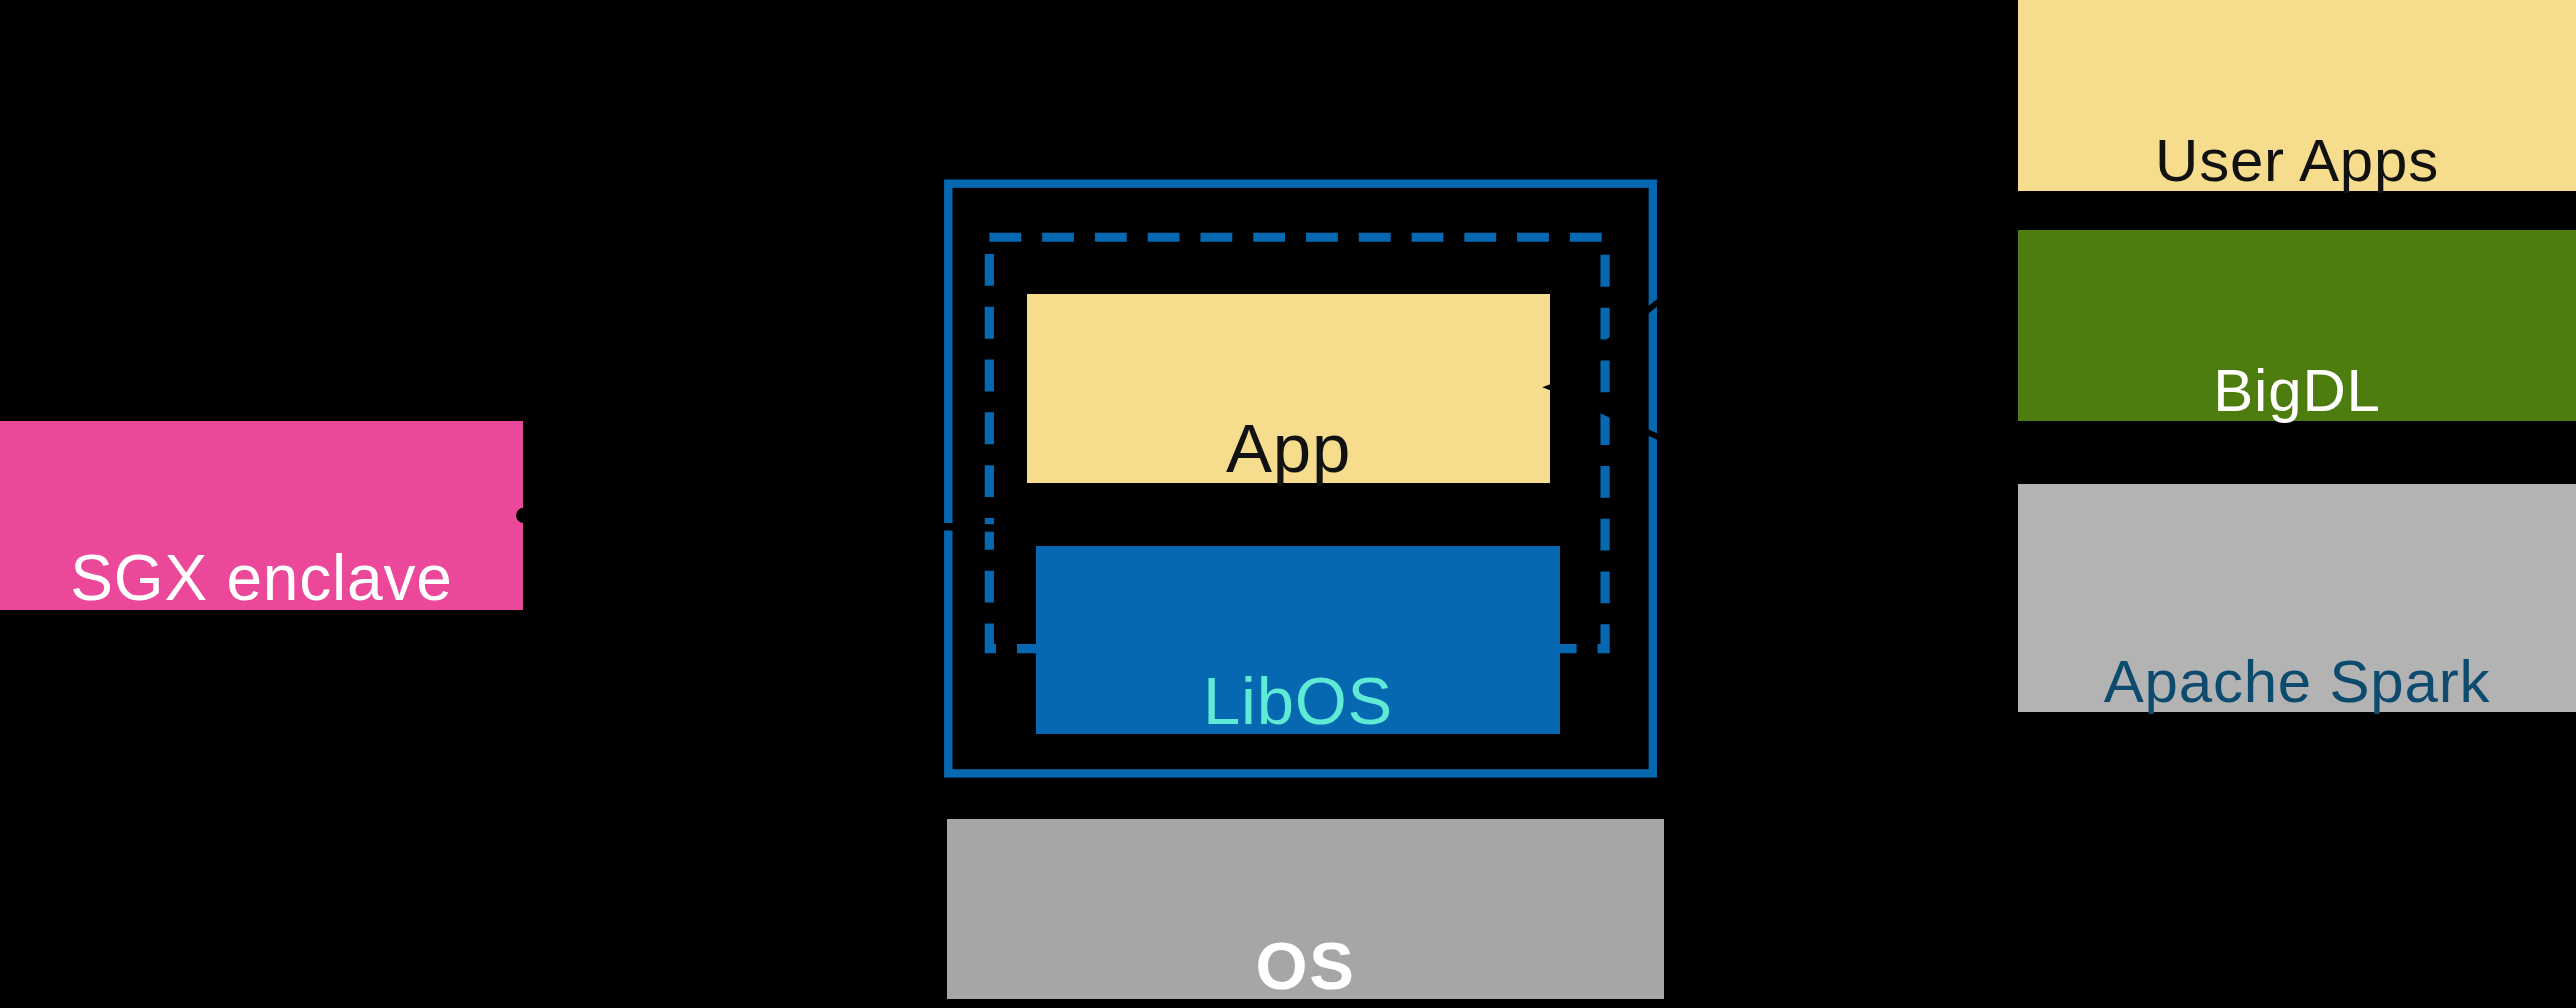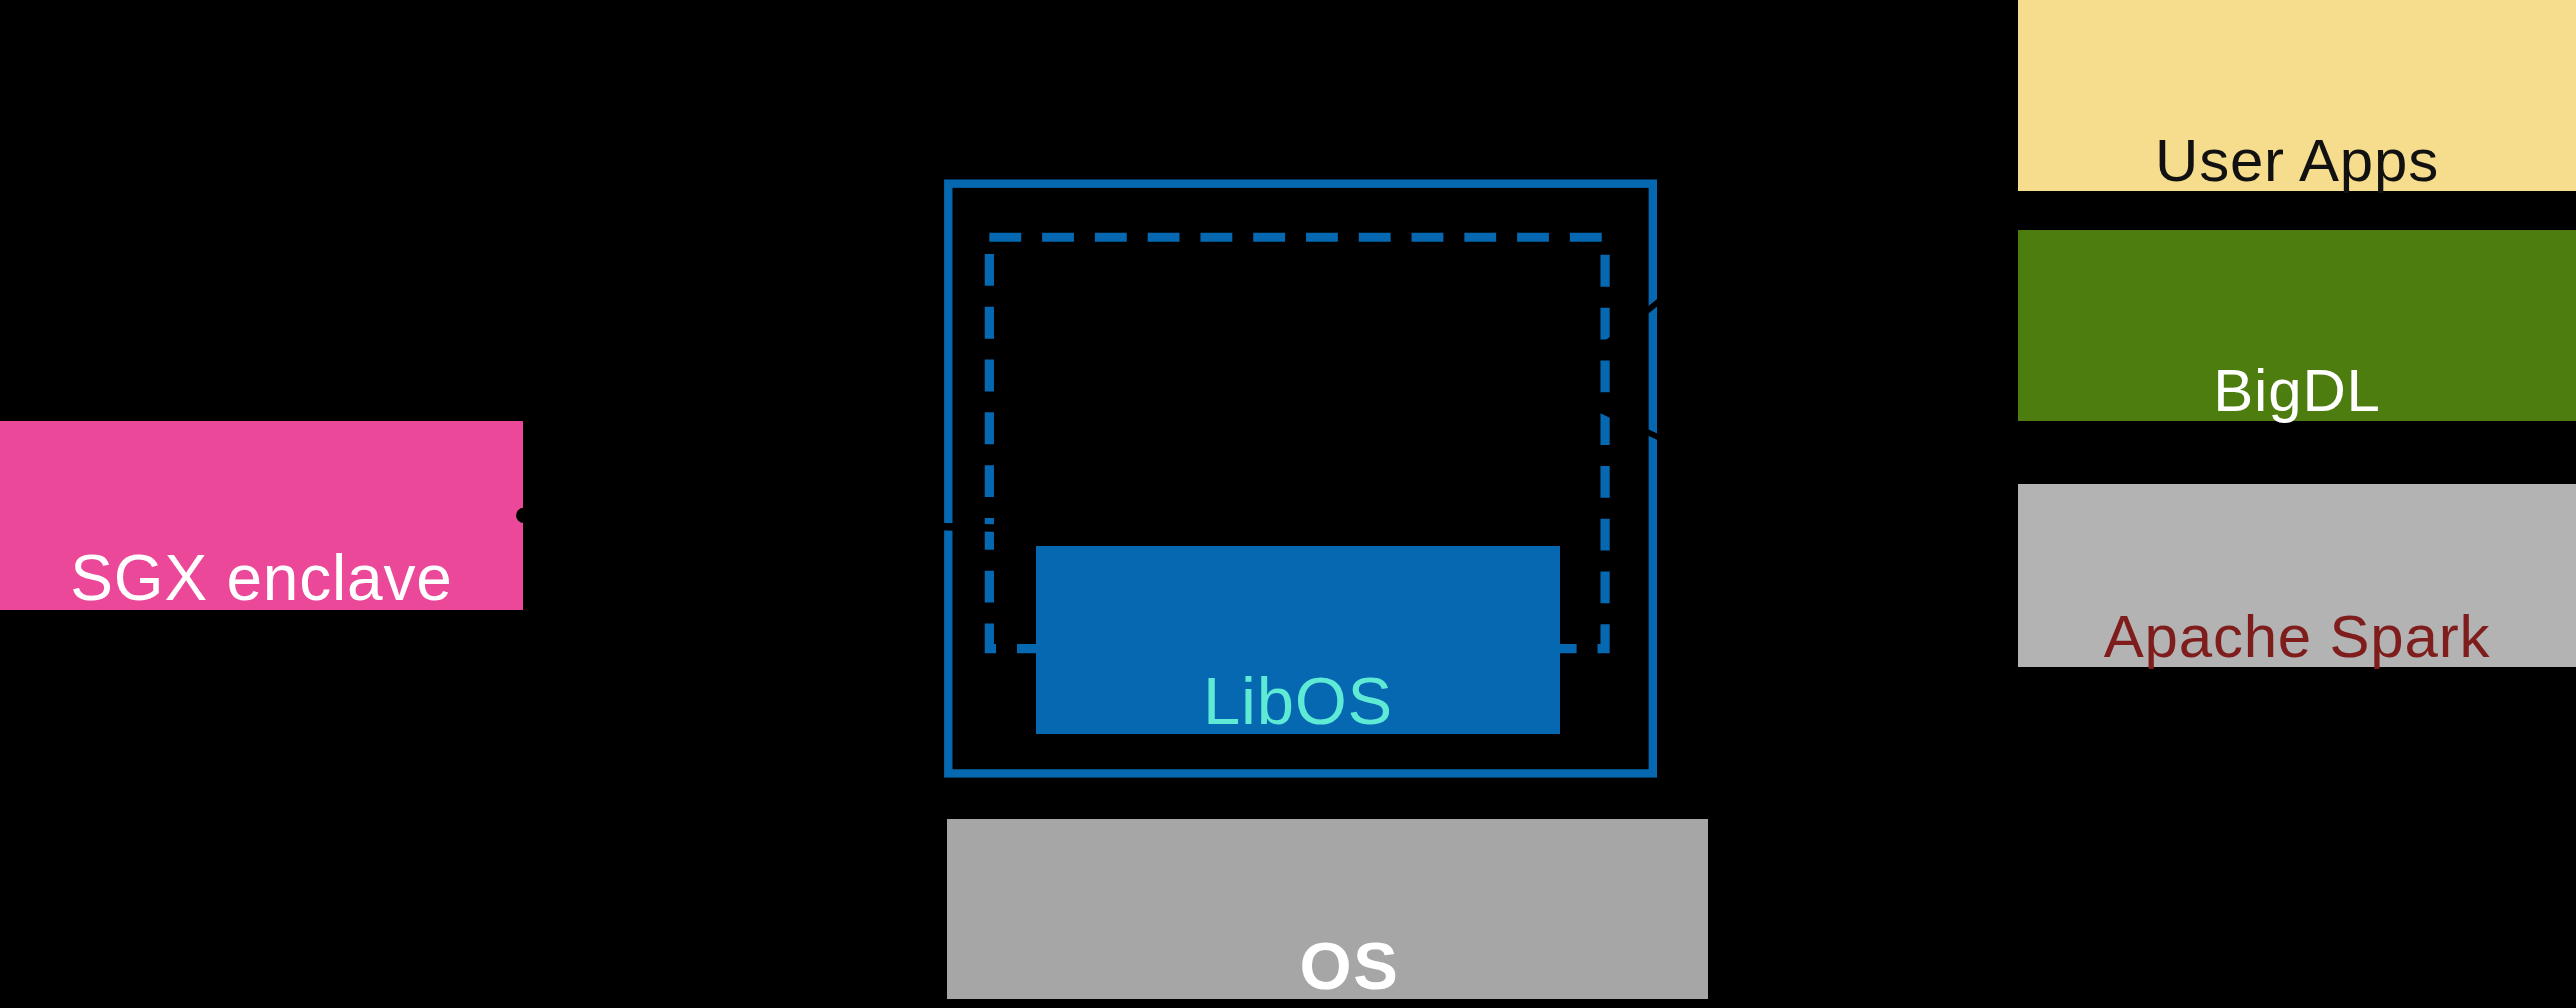--- a/index.html
+++ b/index.html
@@ -42,53 +42,56 @@
     left: 1027px; top: 294px; width: 523px; height: 189px;
     background: #f6dc8d; color: #111111; font-size: 69px;
   }
   .libos-box {
     left: 1036px; top: 546px; width: 524px; height: 188px;
     background: #0568b1; color: #5eead4; font-size: 67px;
   }
   .os-box {
     left: 947px; top: 819px; width: 717px; height: 180px;
     background: #a6a6a6; color: #ffffff; font-size: 67px;
-    font-weight: bold; letter-spacing: 1.7px; padding-left: 44px;
+    font-weight: bold; letter-spacing: 1.7px;
   }
   
   .user-apps-box {
     left: 2018px; top: 0; width: 558px; height: 191px;
     background: #f6dc8d; color: #111111; font-size: 60px;
   }
   .bigdl-box {
     left: 2018px; top: 230px; width: 558px; height: 191px;
     background: #4d7c0f; color: #ffffff; font-size: 60px;
   }
   .spark-box {
-    left: 2018px; top: 484px; width: 558px; height: 183px;
-    background: #b3b3b3; color: #7f1d1d; font-size: 60px;
+    left: 2018px; top: 484px; width: 558px; height: 228px;
+    background: #b3b3b3; color: #0c4a6e; font-size: 60px;
   }
 </style>
 </head>
 <body>
 
 <div class="scene">
 
   <svg class="layer" viewBox="0 0 3075 1204">
     <rect x="1132" y="219" width="841" height="704" fill="none" stroke="#0568b1" stroke-width="10"></rect>
     <rect x="1181" y="283" width="735" height="491" fill="none" stroke="#0568b1" stroke-width="11" stroke-dasharray="38 25"></rect>
     <line x1="2420" y1="8" x2="1852" y2="462" stroke="#000000" stroke-width="7"></line>
     <line x1="2420" y1="728" x2="1852" y2="462" stroke="#000000" stroke-width="7"></line>
     <line x1="1858" y1="649" x2="618" y2="614" stroke="#000000" stroke-width="9"></line>
   </svg>
 
   <div class="box sgx-box">
     <span>SGX enclave</span>
   </div>
 
+  <div class="box app-box">
+    <span>App</span>
+  </div>
 
   <div class="box libos-box">
     <span>LibOS</span>
   </div>
 
   <div class="box os-box">
     <span>OS</span>
   </div>
 
   <div class="box user-apps-box">

